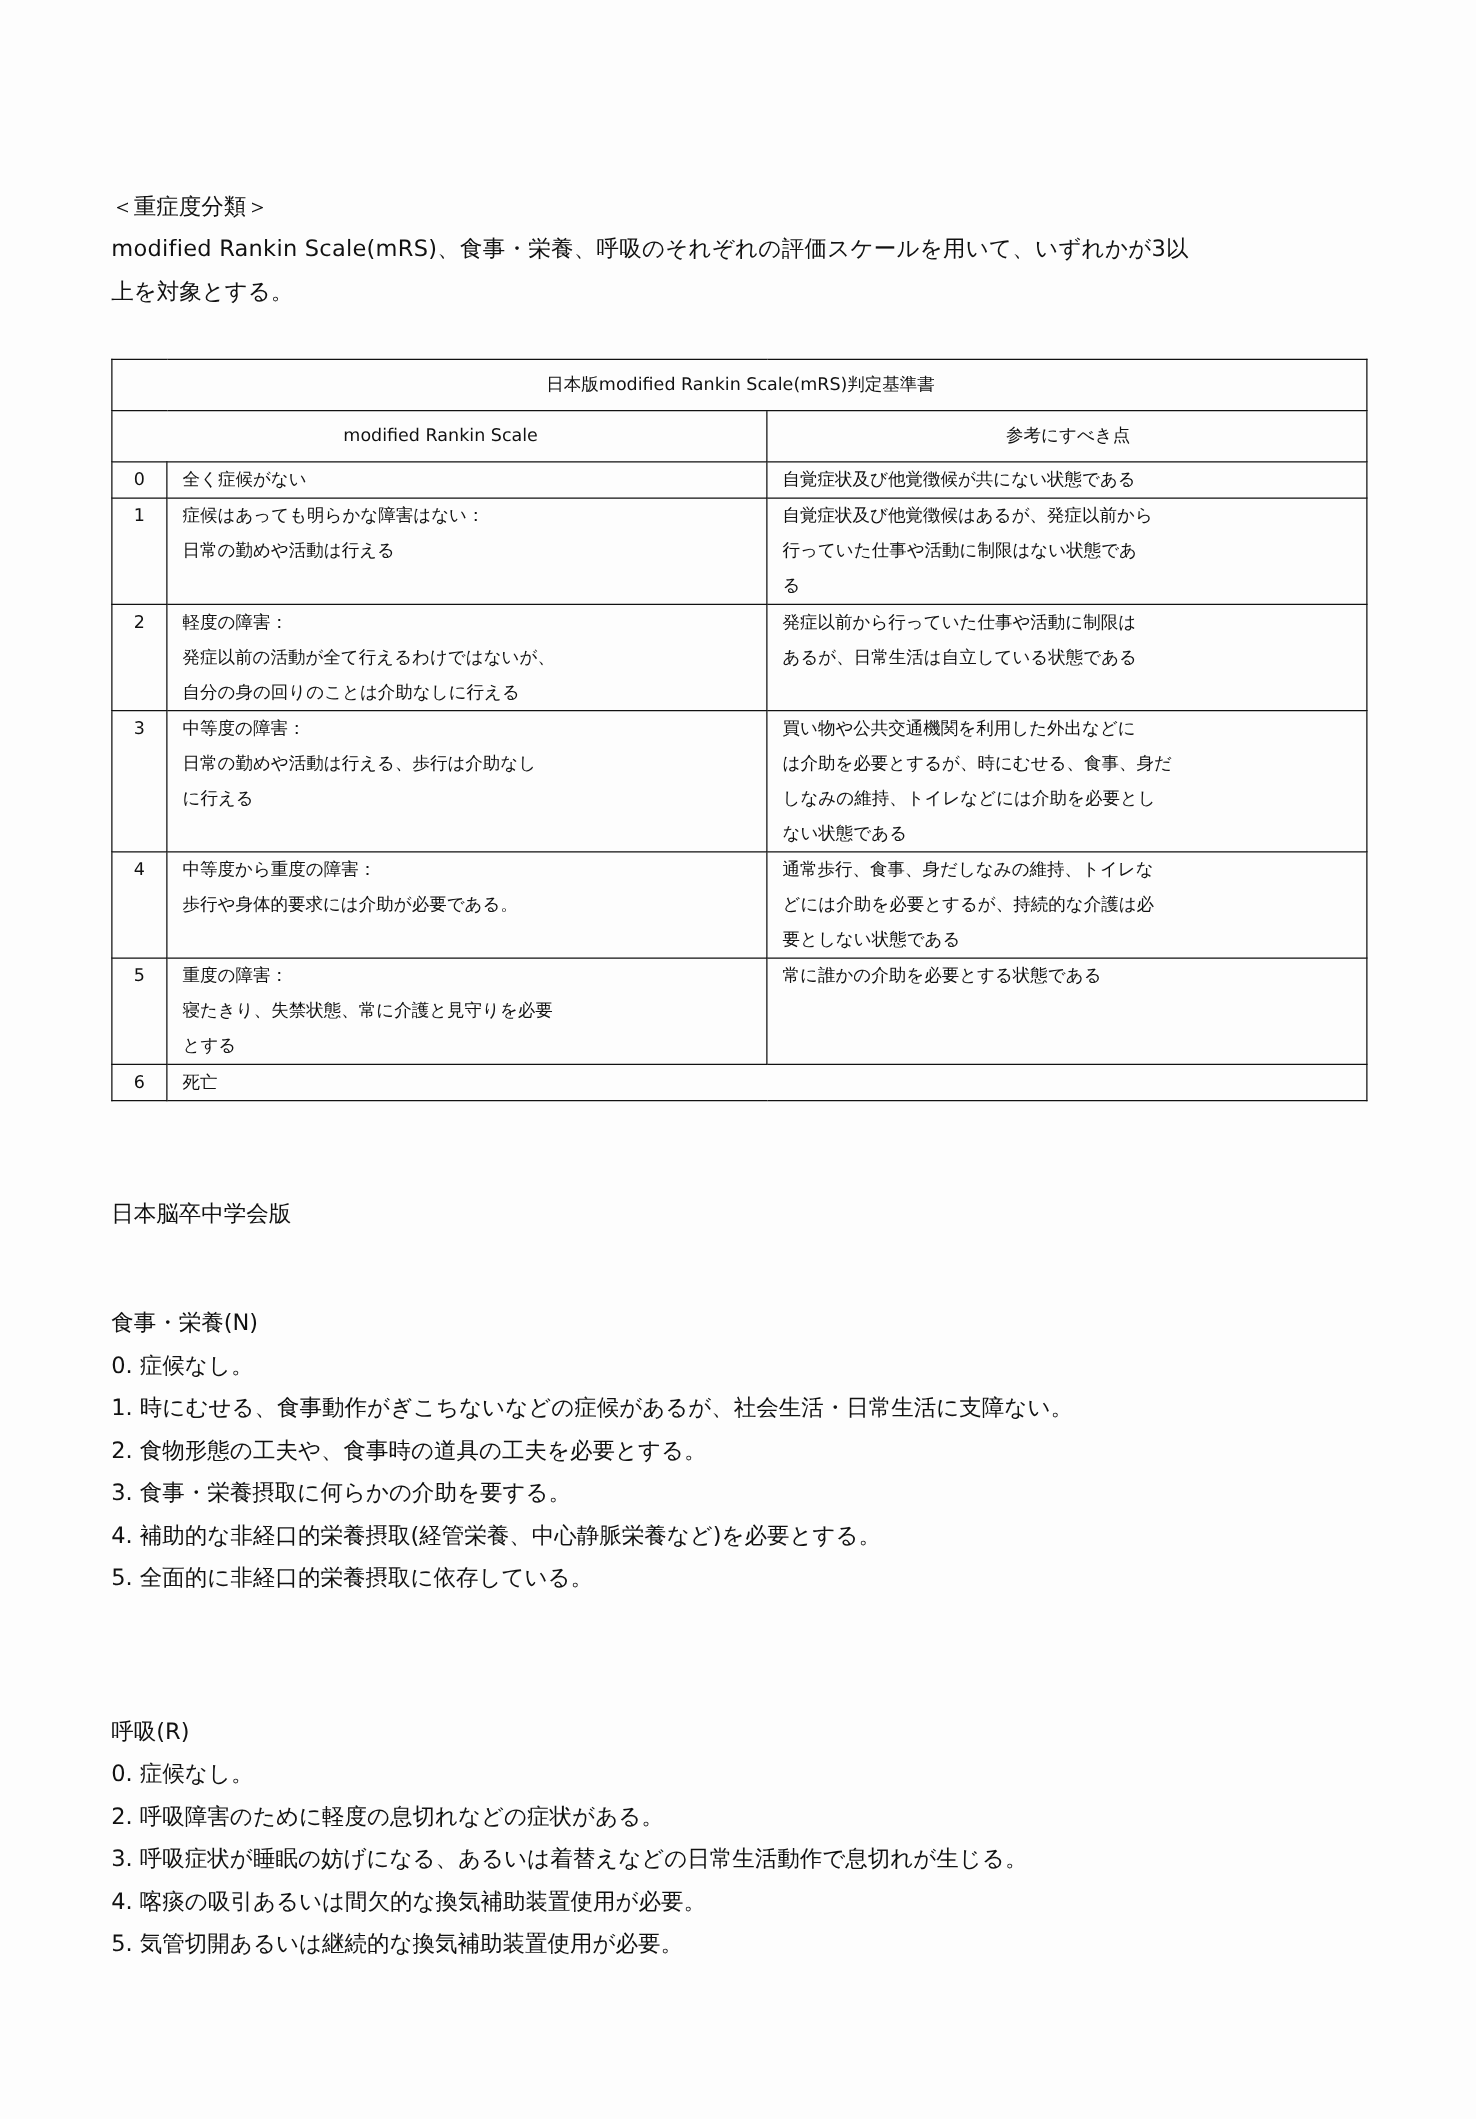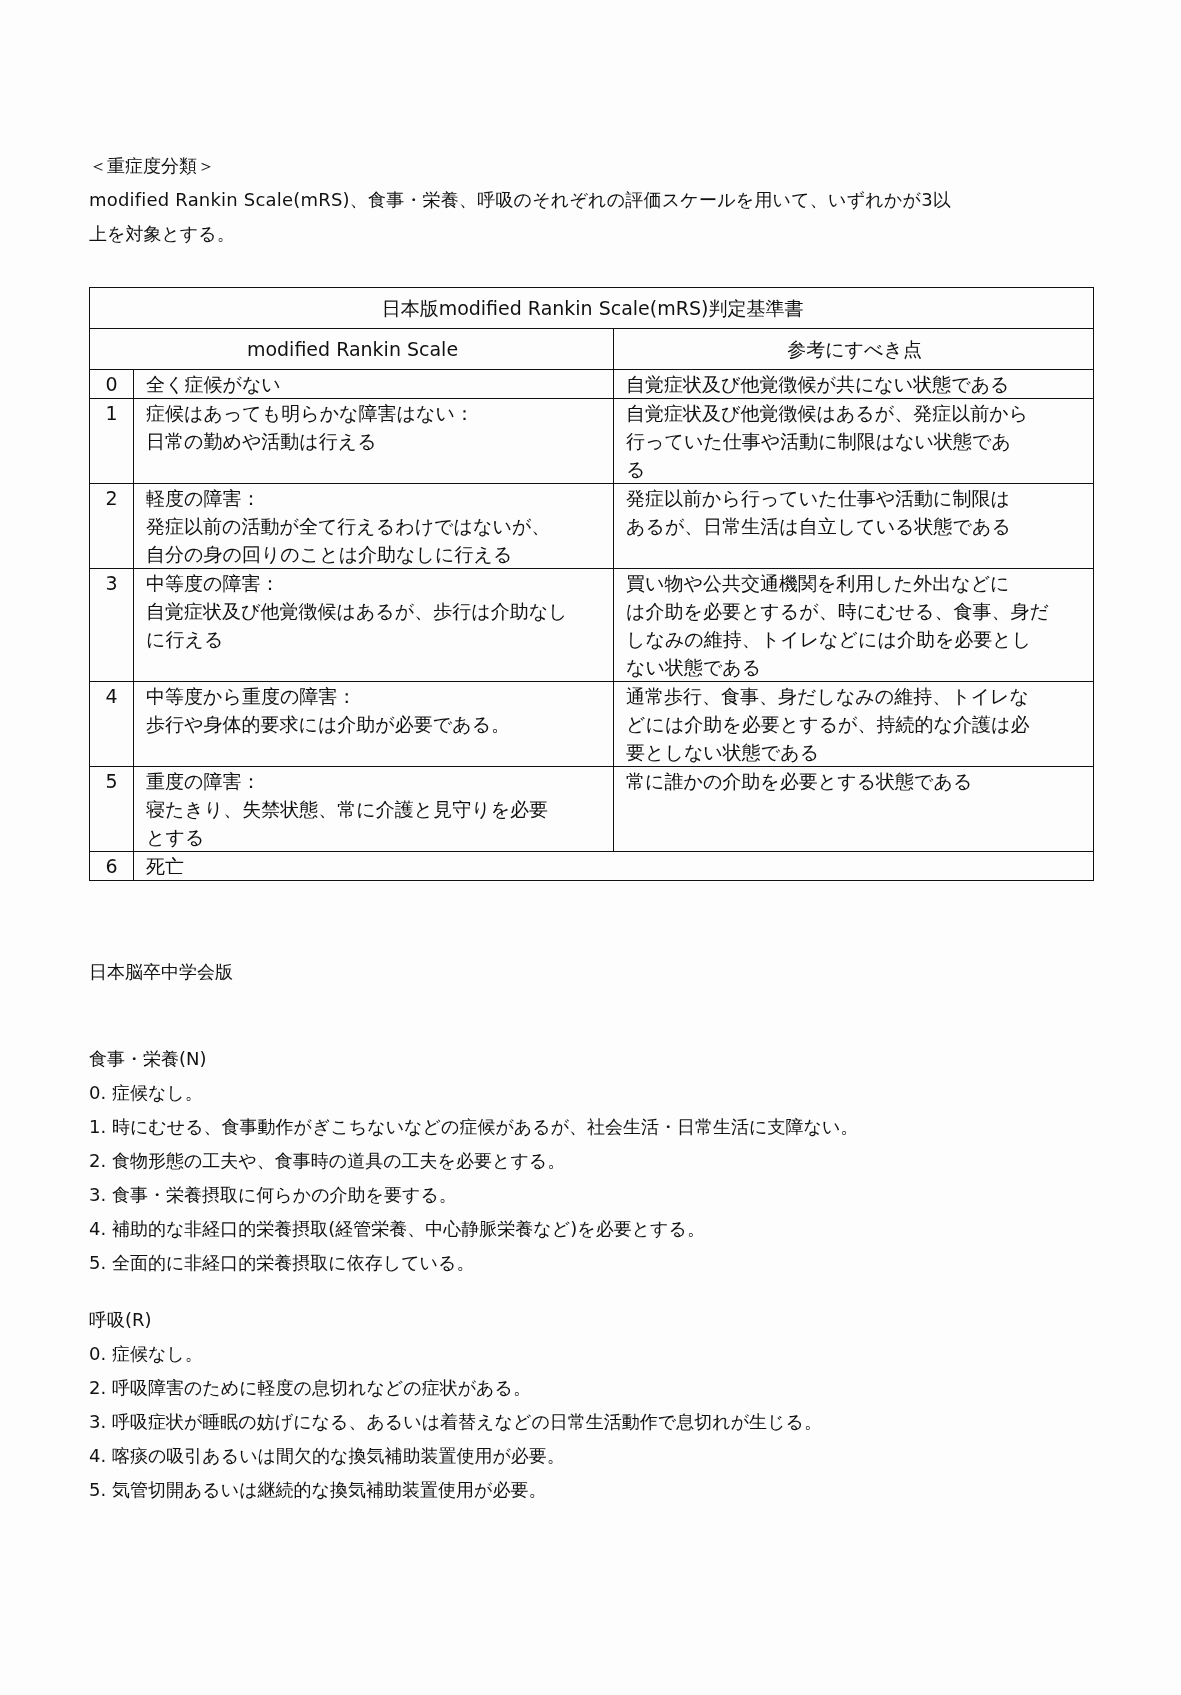--- a/index.html
+++ b/index.html
@@ -13,21 +13,21 @@
   .line { position: absolute; left: 0; white-space: nowrap; line-height: 28px; height: 28px; }
   .heading { top: 152px; }
   .intro1 { top: 186px; letter-spacing: 0.2px; text-align: right; }
   .intro2 { top: 220px; }
   table.mrs {
     position: absolute; left: 0; top: 287px; width: 1004px;
     border-collapse: collapse; table-layout: fixed;
   }
   table.mrs td {
     border: 1.5px solid #111; vertical-align: top;
-    padding: 0 10px 0 12px; line-height: 28px; font-size: 19px;
+    padding: 0 10px 0 12px; line-height: 28px; font-size: 14px;
   }
   table.mrs td.num { text-align: center; padding: 0; }
   table.mrs tr.title td { height: 40px; text-align: center; vertical-align: middle; }
   table.mrs tr.sub td { height: 40px; text-align: center; vertical-align: middle; }
   .cell-line { display: block; white-space: nowrap; }
   .source { top: 958px; text-align: center; }
   .sec { position: absolute; left: 0; }
   .sec .line { position: relative; }
 </style>
 </head>
@@ -87,21 +87,21 @@
       <td>
         <span class="cell-line">発症以前から行っていた仕事や活動に制限は</span>
         <span class="cell-line">あるが、日常生活は自立している状態である</span>
       </td>
     </tr>
 
     <tr>
       <td class="num">3</td>
       <td>
         <span class="cell-line">中等度の障害：</span>
-        <span class="cell-line">自覚症状及び他覚徴候はあるが、歩行は介助なし</span>
+        <span class="cell-line">日常の勤めや活動は行える、歩行は介助なし</span>
         <span class="cell-line">に行える</span>
       </td>
       <td>
         <span class="cell-line">買い物や公共交通機関を利用した外出などに</span>
         <span class="cell-line">は介助を必要とするが、時にむせる、食事、身だ</span>
         <span class="cell-line">しなみの維持、トイレなどには介助を必要とし</span>
         <span class="cell-line">ない状態である</span>
       </td>
     </tr>
 
@@ -144,21 +144,21 @@
   <div class="sec" style="top:1029px;margin-top:16px;">
     <div class="line" style="margin-bottom:6px;">食事・栄養(N)</div>
     <div class="line" style="margin-top:6px;">0. 症候なし。</div>
     <div class="line" style="margin-top:6px;">1. 時にむせる、食事動作がぎこちないなどの症候があるが、社会生活・日常生活に支障ない。</div>
     <div class="line" style="margin-top:6px;">2. 食物形態の工夫や、食事時の道具の工夫を必要とする。</div>
     <div class="line" style="margin-top:6px;">3. 食事・栄養摂取に何らかの介助を要する。</div>
     <div class="line" style="margin-top:6px;">4. 補助的な非経口的栄養摂取(経管栄養、中心静脈栄養など)を必要とする。</div>
     <div class="line" style="margin-top:6px;">5. 全面的に非経口的栄養摂取に依存している。</div>
   </div>
 
-  <div class="sec" style="top:1306px;">
+  <div class="sec" style="top:1372px;">
     <div class="line" style="margin-bottom:6px;">呼吸(R)</div>
     <div class="line" style="margin-top:6px;">0. 症候なし。</div>
     <div class="line" style="margin-top:6px;">2. 呼吸障害のために軽度の息切れなどの症状がある。</div>
     <div class="line" style="margin-top:6px;">3. 呼吸症状が睡眠の妨げになる、あるいは着替えなどの日常生活動作で息切れが生じる。</div>
     <div class="line" style="margin-top:6px;">4. 喀痰の吸引あるいは間欠的な換気補助装置使用が必要。</div>
     <div class="line" style="margin-top:6px;">5. 気管切開あるいは継続的な換気補助装置使用が必要。</div>
   </div>
 
 </div>
 

